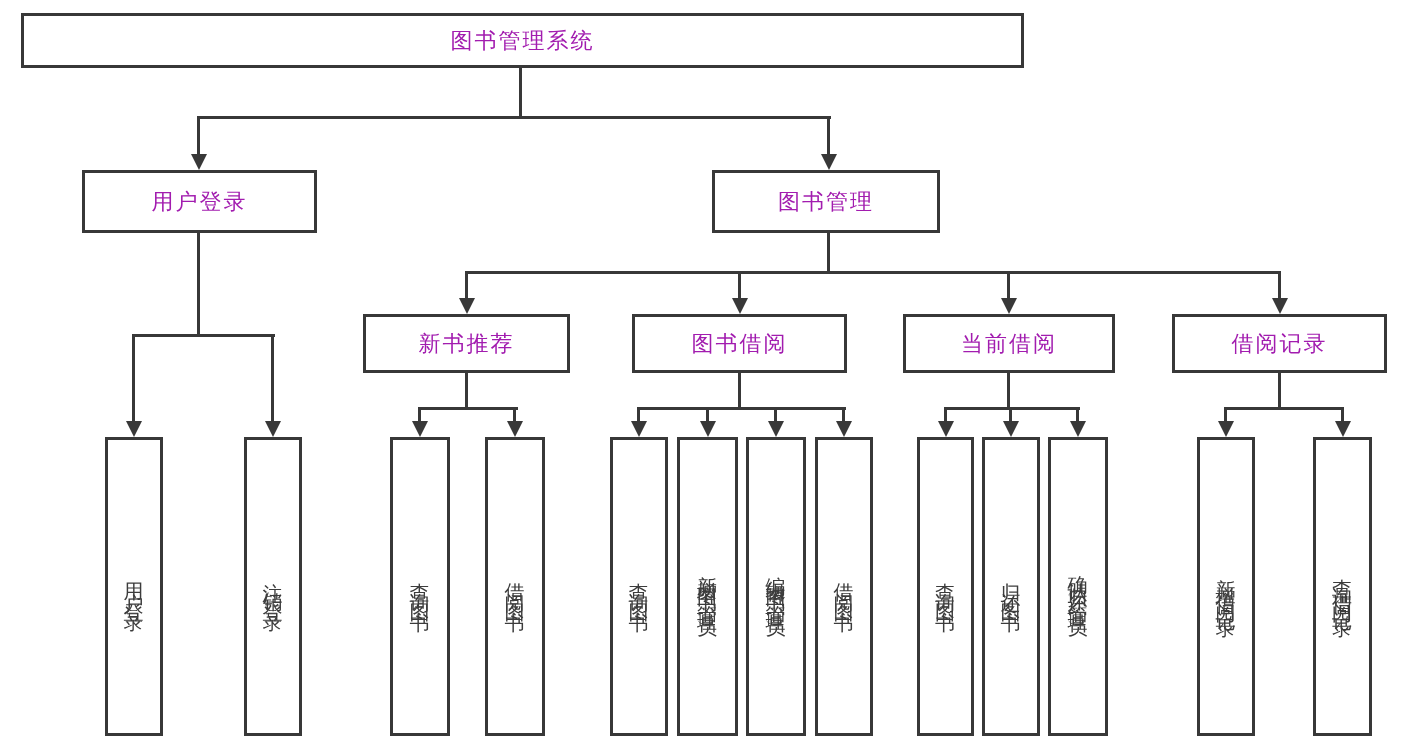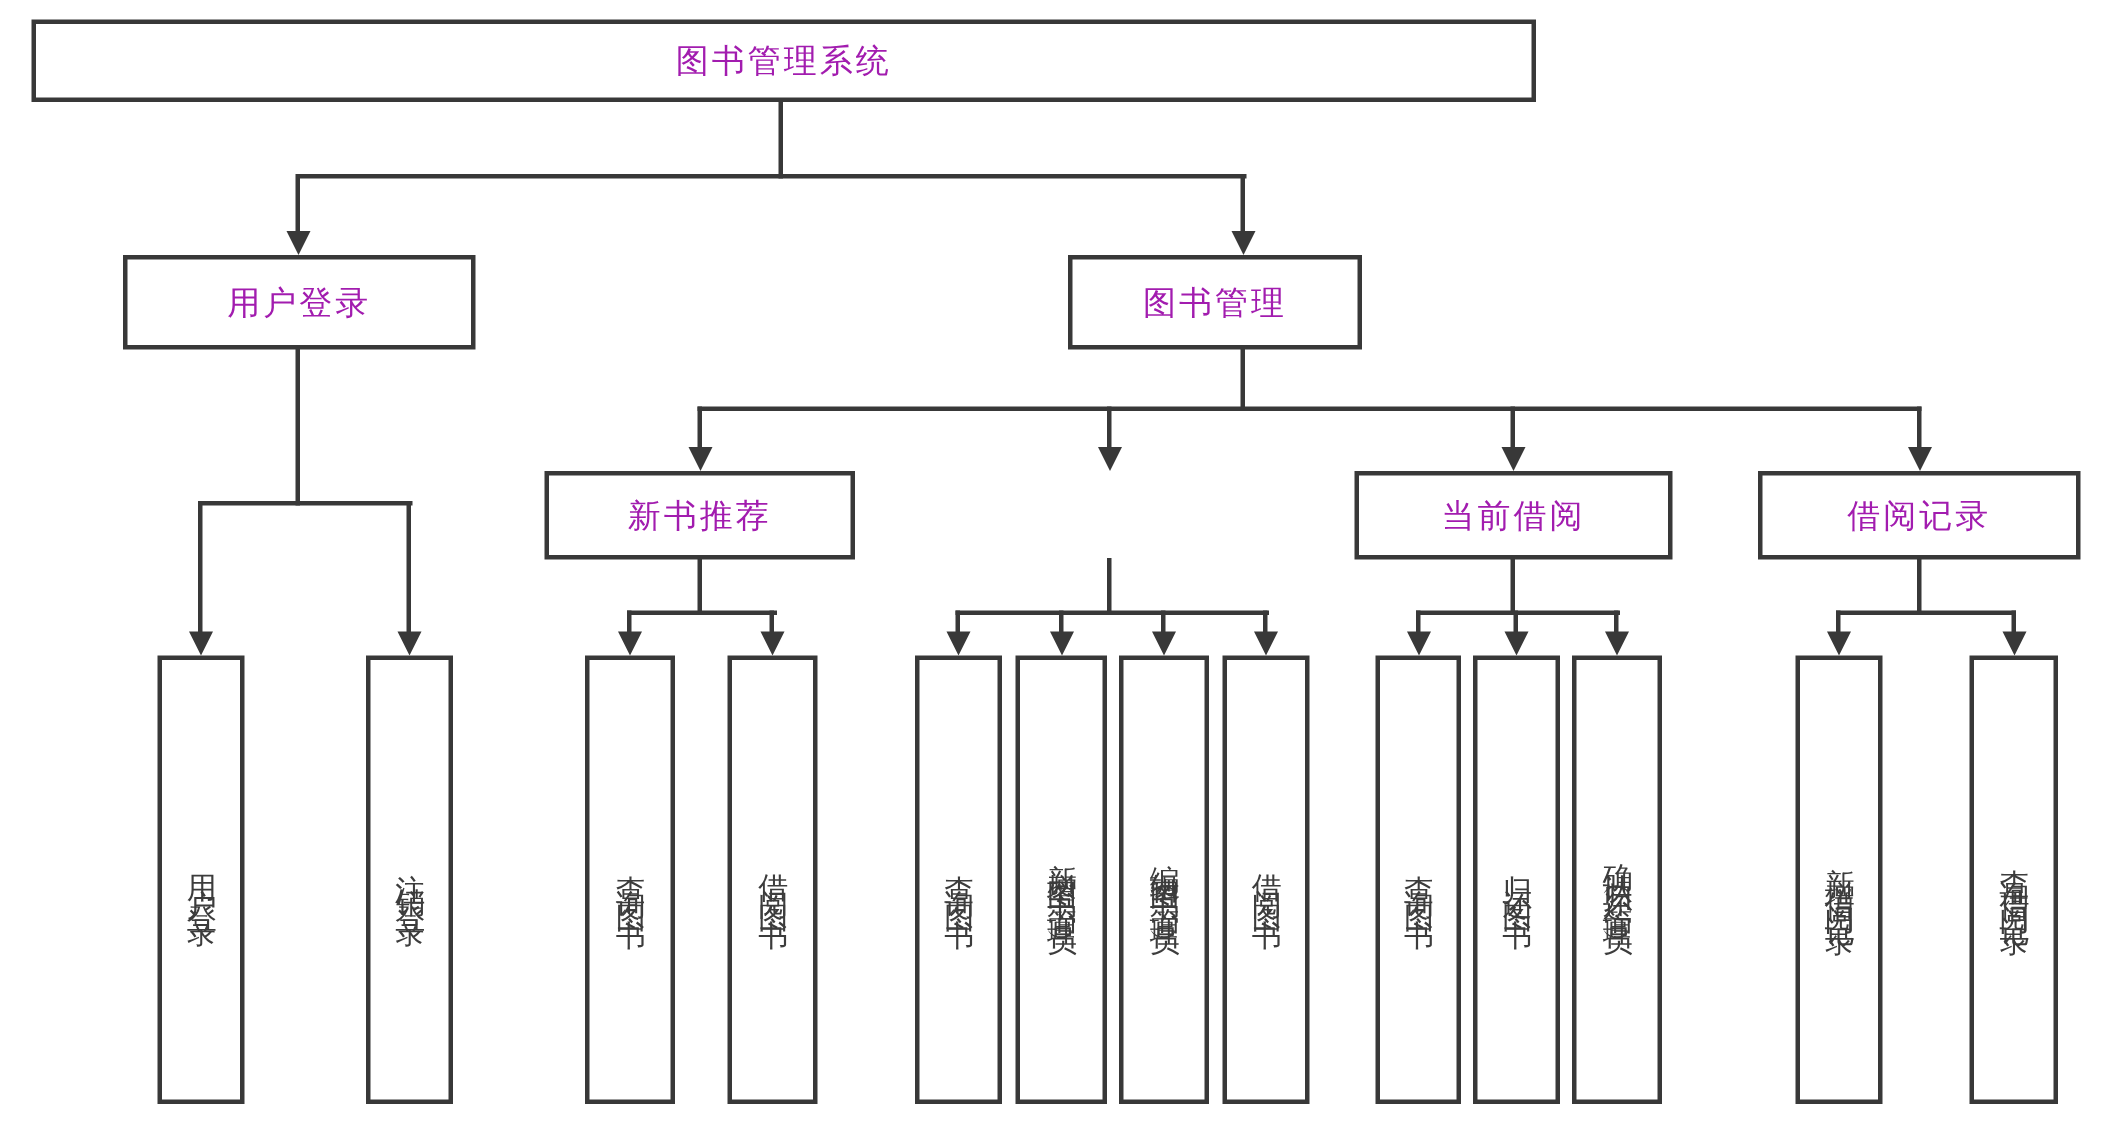--- a/index.html
+++ b/index.html
@@ -31,24 +31,25 @@
 </style>
 </head>
 <body>
 
 <div id="canvas">
 
   <div class="node node-h" style="left:21px;top:13px;width:1003px;height:55px;">图书管理系统</div>
 
   <div class="node node-h" style="left:82px;top:170px;width:235px;height:63px;">用户登录</div>
 
-  <div class="node node-h" style="left:712px;top:170px;width:196px;height:63px;">图书管理</div>
+  <div class="node node-h" style="left:712px;top:170px;width:228px;height:63px;">图书管理</div>
 
   <div class="node node-h" style="left:363px;top:314px;width:207px;height:59px;">新书推荐</div>
 
+  <div class="node node-h" style="left:632px;top:314px;width:215px;height:59px;">图书借阅</div>
 
   <div class="node node-h" style="left:903px;top:314px;width:212px;height:59px;">当前借阅</div>
 
   <div class="node node-h" style="left:1172px;top:314px;width:215px;height:59px;">借阅记录</div>
 
   <div class="node node-v" style="left:105px;top:437px;width:58px;height:299px;">
     <span class="vtext">用户登录</span>
     </div>
 
   <div class="node node-v" style="left:244px;top:437px;width:58px;height:299px;">

